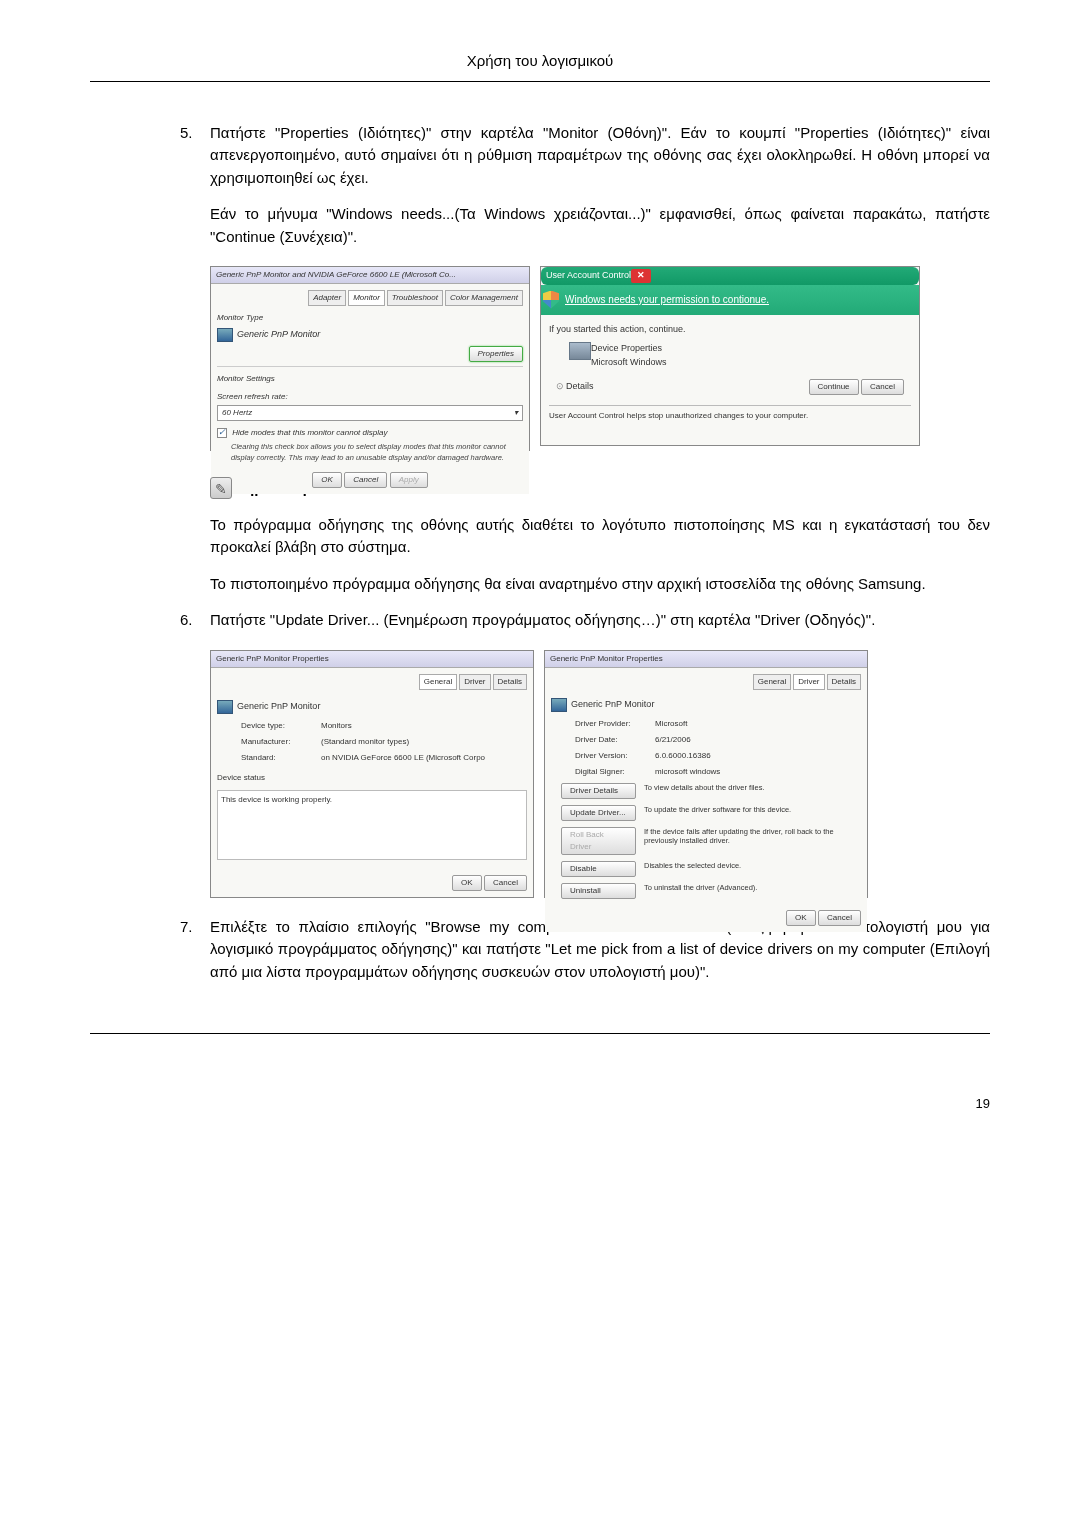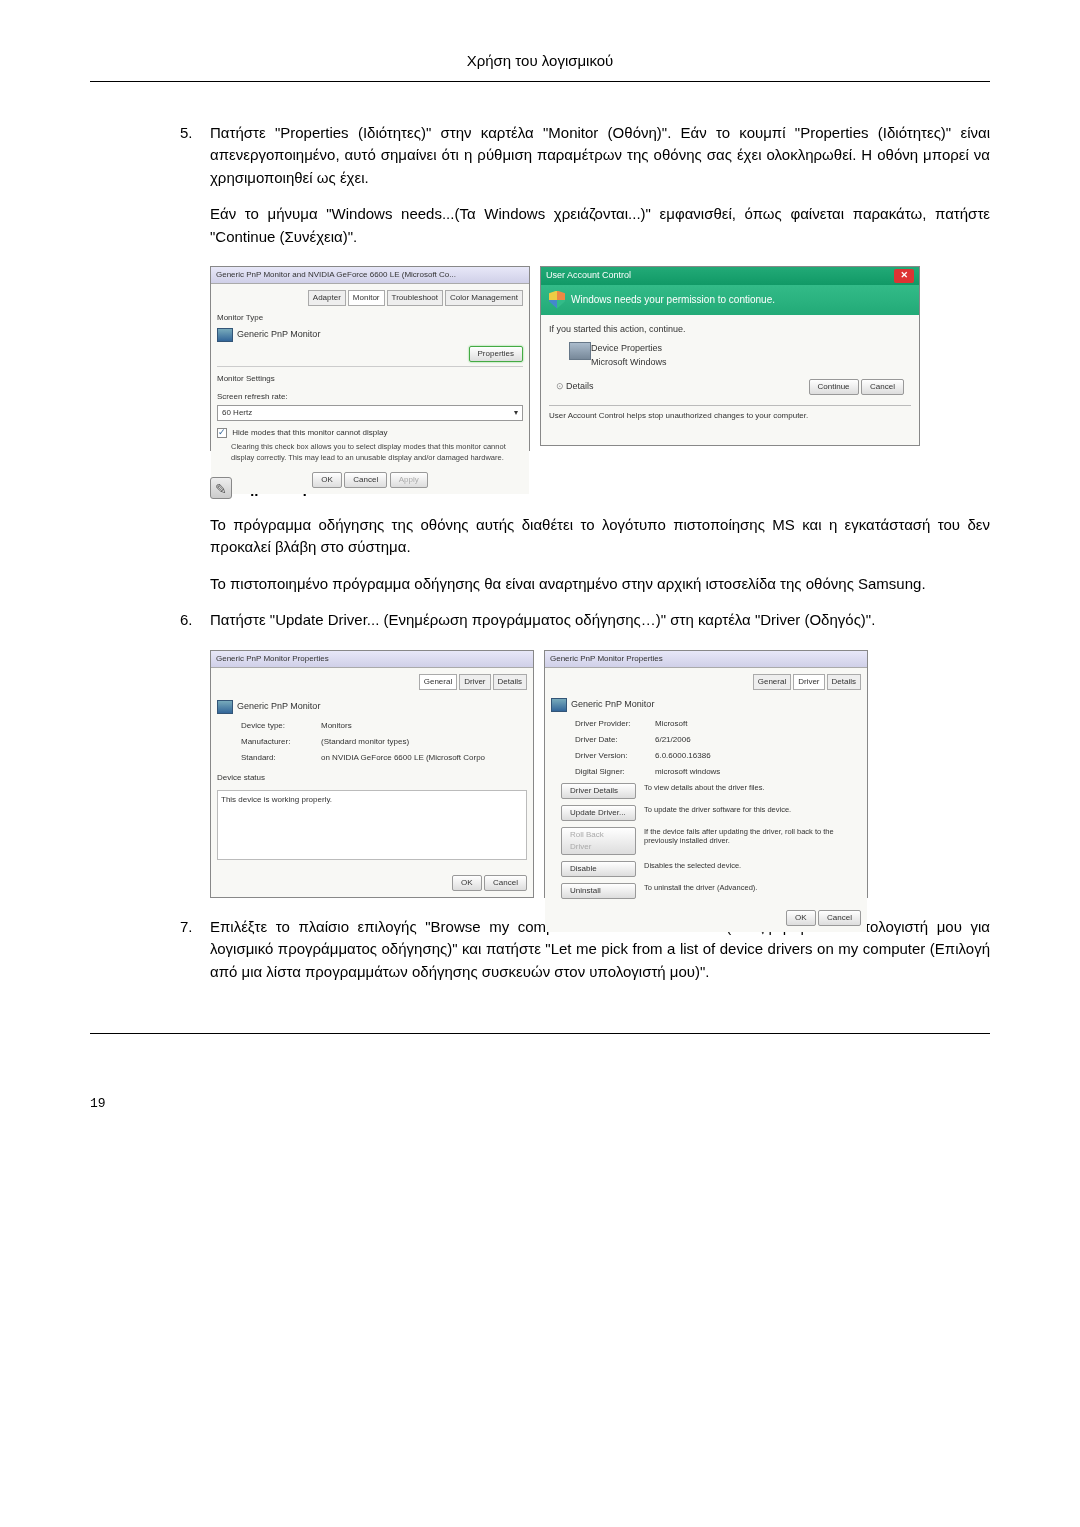--- a/index.html
+++ b/index.html
@@ -56,20 +56,21 @@
       border: 1px solid #888;
       background: #f4f4f4;
       font-size: 9px;
       color: #333;
     }
     .shot1 {
       width: 320px;
       height: 185px;
       display: flex;
       flex-direction: column;
+      font-style: italic;
     }
     .shot-titlebar {
       background: linear-gradient(#e8e8f8, #d0d0e8);
       padding: 2px 5px;
       font-size: 8px;
       border-bottom: 1px solid #aaa;
     }
     .shot-body {
       padding: 6px;
       flex: 1;
@@ -158,38 +159,40 @@
       height: 180px;
       display: flex;
       flex-direction: column;
     }
     .uac-title {
       background: linear-gradient(#2a7, #196);
       color: #fff;
       padding: 2px 5px;
       font-size: 9px;
       display: flex;
-      justify-content: space-between;
+      justify-content: flex-start;
       align-items: center;
+      border-radius: 6px;
     }
     .close-x {
       background: #d33;
       color: #fff;
       padding: 0 6px;
       border-radius: 2px;
       font-weight: bold;
     }
     .uac-banner {
       background: linear-gradient(#3b8, #2a7);
       color: #fff;
-      padding: 6px 8px;
+      padding: 6px 2px;
       font-size: 10px;
       display: flex;
       align-items: center;
       gap: 6px;
+      text-decoration: underline;
     }
     .shield {
       width: 16px;
       height: 18px;
       background: conic-gradient(#e84 0 25%, #3b8 25% 50%, #48c 50% 75%, #ec4 75% 100%);
       clip-path: polygon(50% 0, 100% 15%, 100% 60%, 50% 100%, 0 60%, 0 15%);
     }
     .uac-body {
       padding: 8px;
       background: #f8f8f5;
@@ -280,24 +283,23 @@
     .driver-btn-row .btn {
       width: 75px;
       text-align: left;
       flex-shrink: 0;
     }
     .driver-desc {
       font-size: 7.5px;
       line-height: 1.2;
     }
     .page-number {
-      text-align: left;
+      text-align: right;
       margin-top: 60px;
       font-size: 13px;
-      font-family: Liberation Mono, monospace;
     }
     .footer-rule {
       border: none;
       border-top: 1px solid #000;
       margin-top: 50px;
       margin-bottom: 10px;
     }
   </style>
 </head>
 <body>

